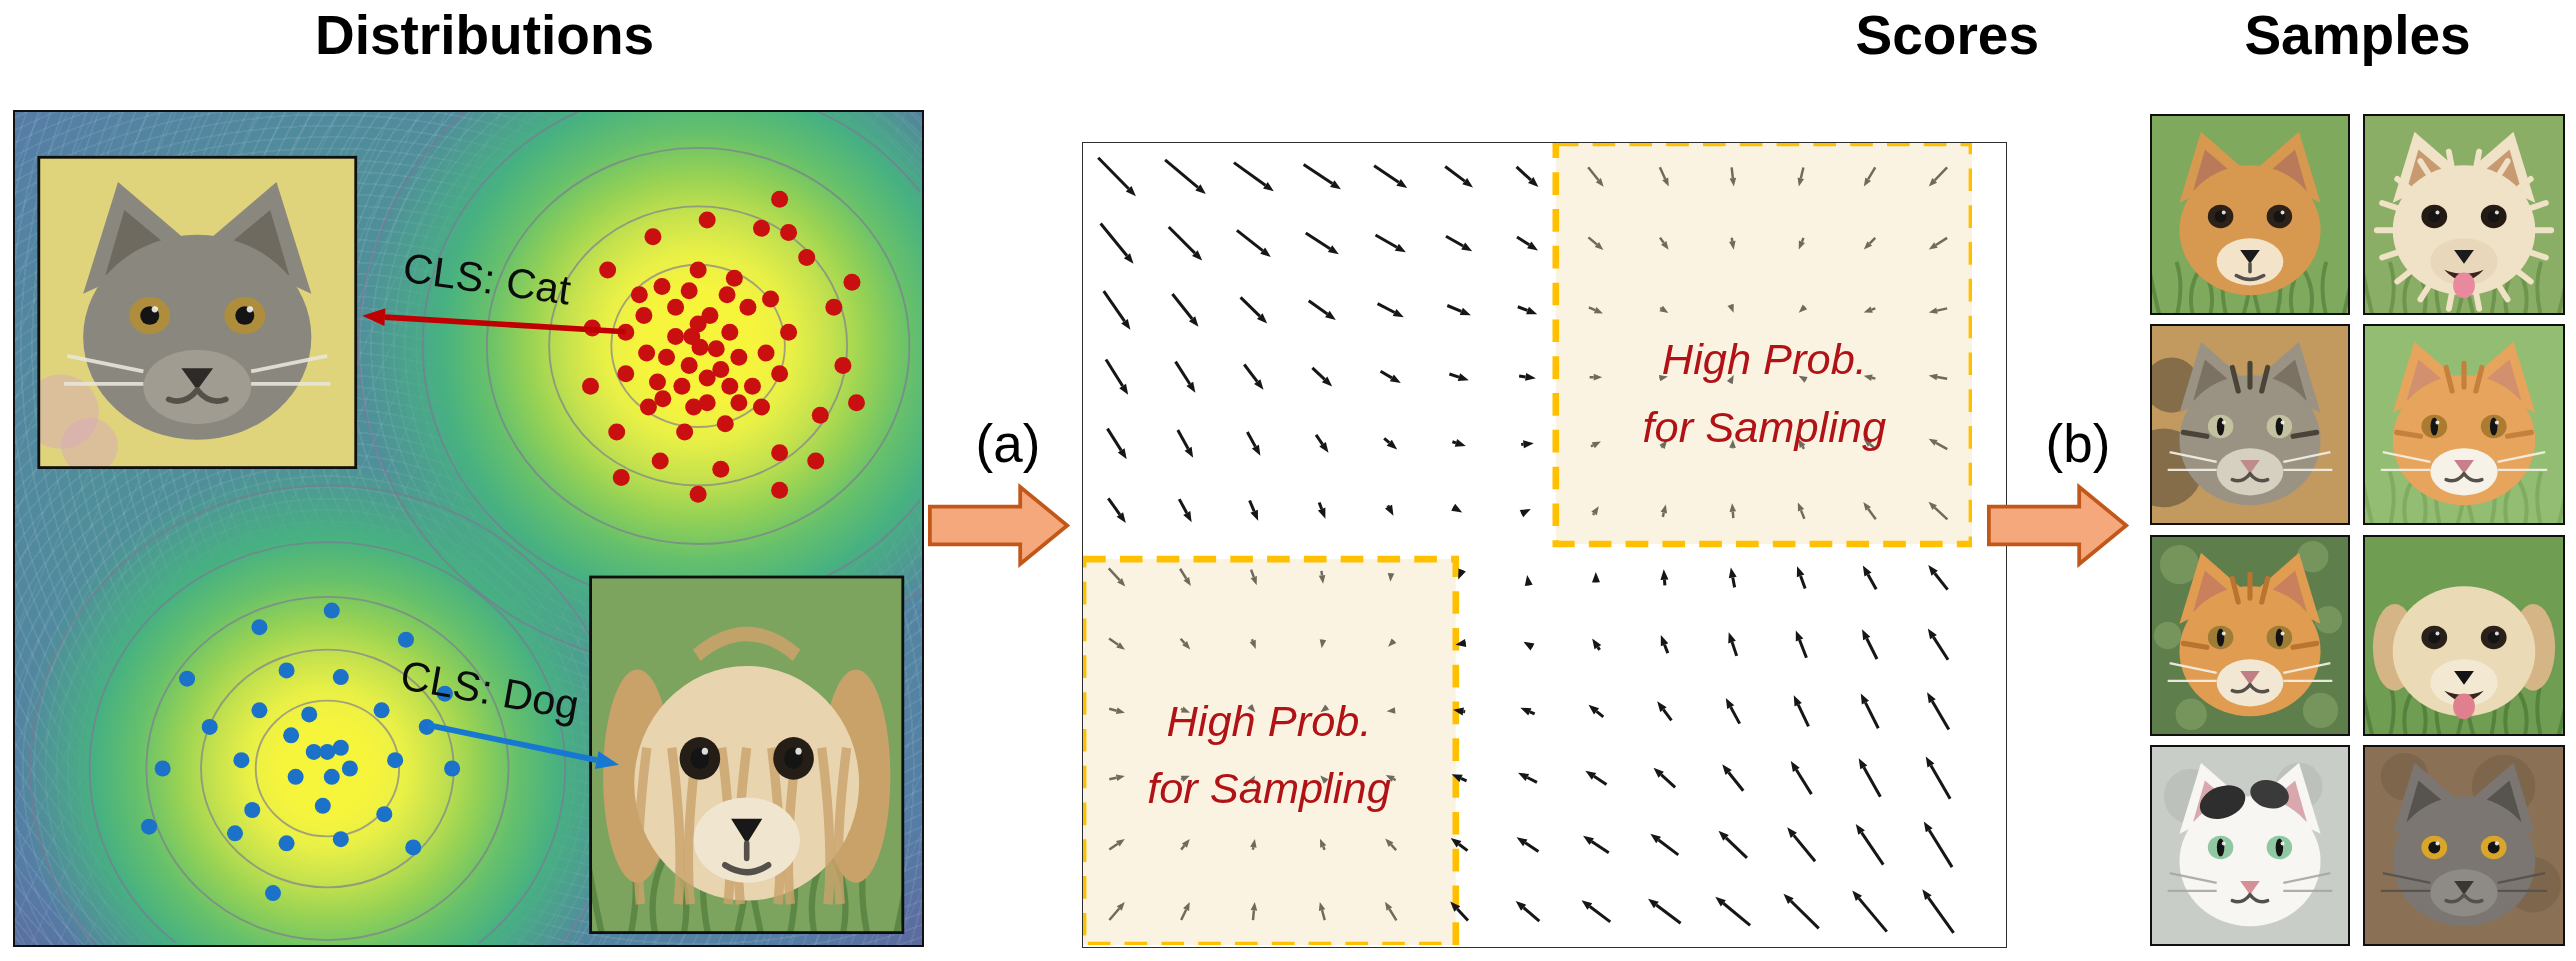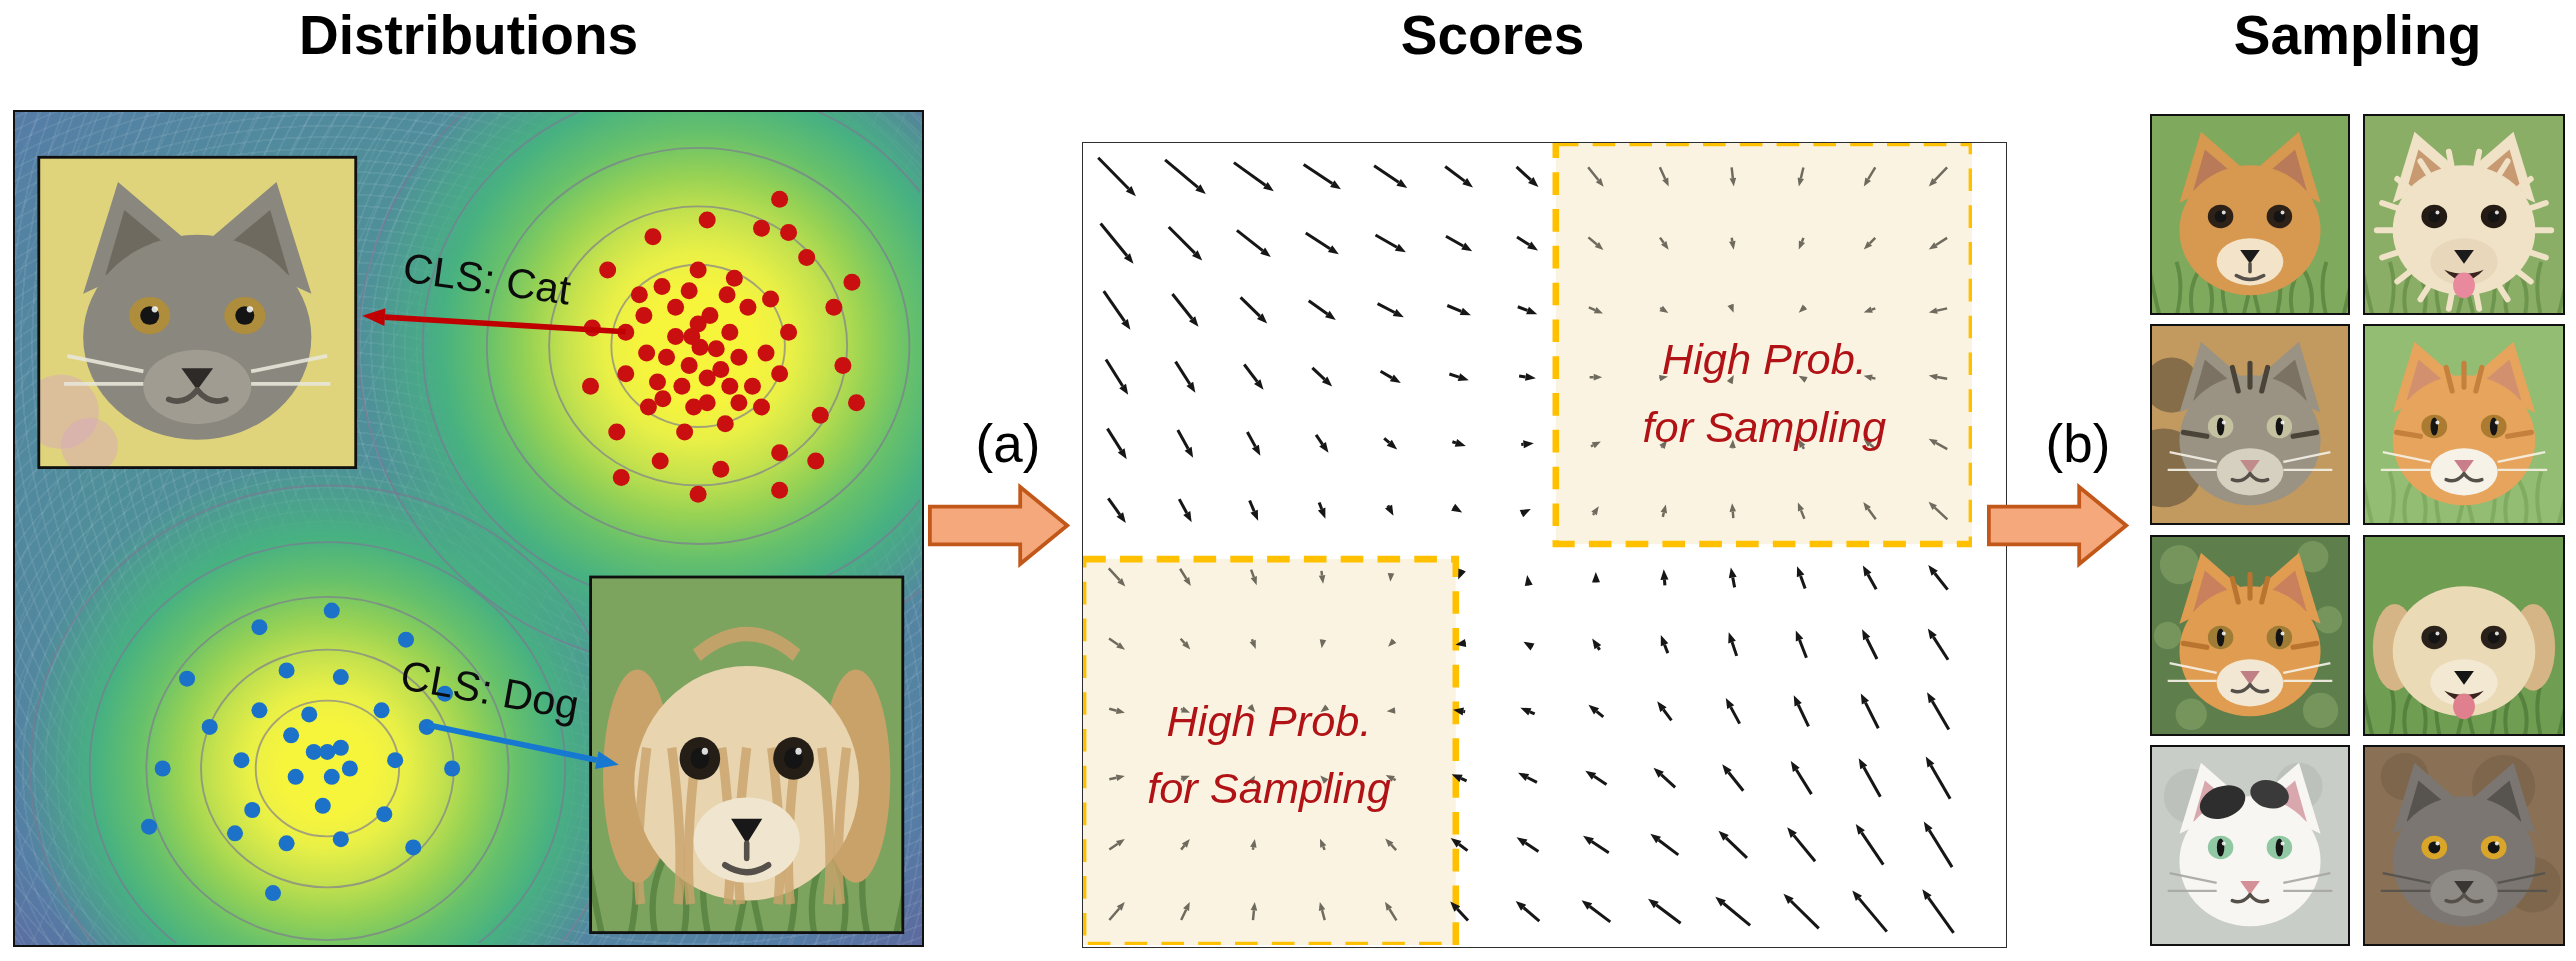--- a/index.html
+++ b/index.html
@@ -1,21 +1,21 @@
 <!DOCTYPE html>
 <html style="font-size:15px"><head>
 <meta charset="utf-8">
 <style>
   html,body{margin:0;padding:0;background:#fff;}
   .fig{position:relative;width:2576px;height:962px;background:#fff;overflow:hidden;
        font-family:"Liberation Sans",sans-serif;}
   .title{position:absolute;top:0;height:70px;line-height:70px;font-size:55px;font-weight:700;
          color:#000;text-align:center;white-space:nowrap;}
-  #t-dist{left:13px;width:911px;}
-  #t-scores{left:1046px;width:893px;}
+  #t-dist{left:29px;width:911px;}
+  #t-scores{left:1146px;width:893px;text-align:right;}
   #t-samples{left:2150px;width:415px;}
 
   
   .dist-panel{position:absolute;left:13.2px;top:110px;width:911px;height:837px;
     border:2.8px solid #101010;box-sizing:border-box;
     background:
       radial-gradient(circle 340px at 683px 234px,#f7f43c 0px,#f7f43c 55px,#e9f046 94px,#c6e24d 132px,#97d254 170px,#67c16b 212px,#47b181 257px,rgba(79,143,154,0) 338px),
       radial-gradient(circle 311px at 312px 657px,#f7f43c 0px,#f7f43c 45px,#e9f046 79px,#c6e24d 113px,#97d254 149px,#67c16b 189px,#47b181 232px,rgba(79,143,154,0) 309px),
       repeating-radial-gradient(circle at 683px 234px,rgba(255,255,255,0) 0 9.4px,rgba(255,255,255,0.08) 9.4px 11.3px),
       repeating-radial-gradient(circle at 312px 657px,rgba(255,255,255,0) 0 9.4px,rgba(255,255,255,0.07) 9.4px 11.3px),
@@ -45,21 +45,21 @@
   #arrow-a{left:928px;top:483px;}
   #arrow-b{left:1987px;top:483px;}
 </style>
 </head>
 <body>
 
 <div class="fig">
 
   <div class="title" id="t-dist">Distributions</div>
   <div class="title" id="t-scores">Scores</div>
-  <div class="title" id="t-samples">Sampling</div>
+  <div class="title" id="t-samples">Samples</div>
 
   <div class="dist-panel">
     <svg id="dist-svg" viewBox="0 0 959 881">
       <g id="g-rings">
           <ellipse cx="724" cy="248" rx="92" ry="86" fill="none" stroke="rgba(125,120,148,0.65)" stroke-width="2"></ellipse>
           <ellipse cx="724" cy="248" rx="158" ry="148" fill="none" stroke="rgba(125,120,148,0.65)" stroke-width="2"></ellipse>
           <ellipse cx="724" cy="248" rx="224" ry="210" fill="none" stroke="rgba(125,120,148,0.65)" stroke-width="2"></ellipse>
           <ellipse cx="724" cy="248" rx="292" ry="276" fill="none" stroke="rgba(125,120,148,0.65)" stroke-width="2"></ellipse>
           <ellipse cx="724" cy="248" rx="360" ry="342" fill="none" stroke="rgba(125,120,148,0.65)" stroke-width="2"></ellipse>
           <ellipse cx="331" cy="696" rx="76" ry="72" fill="none" stroke="rgba(125,120,148,0.65)" stroke-width="2"></ellipse>

